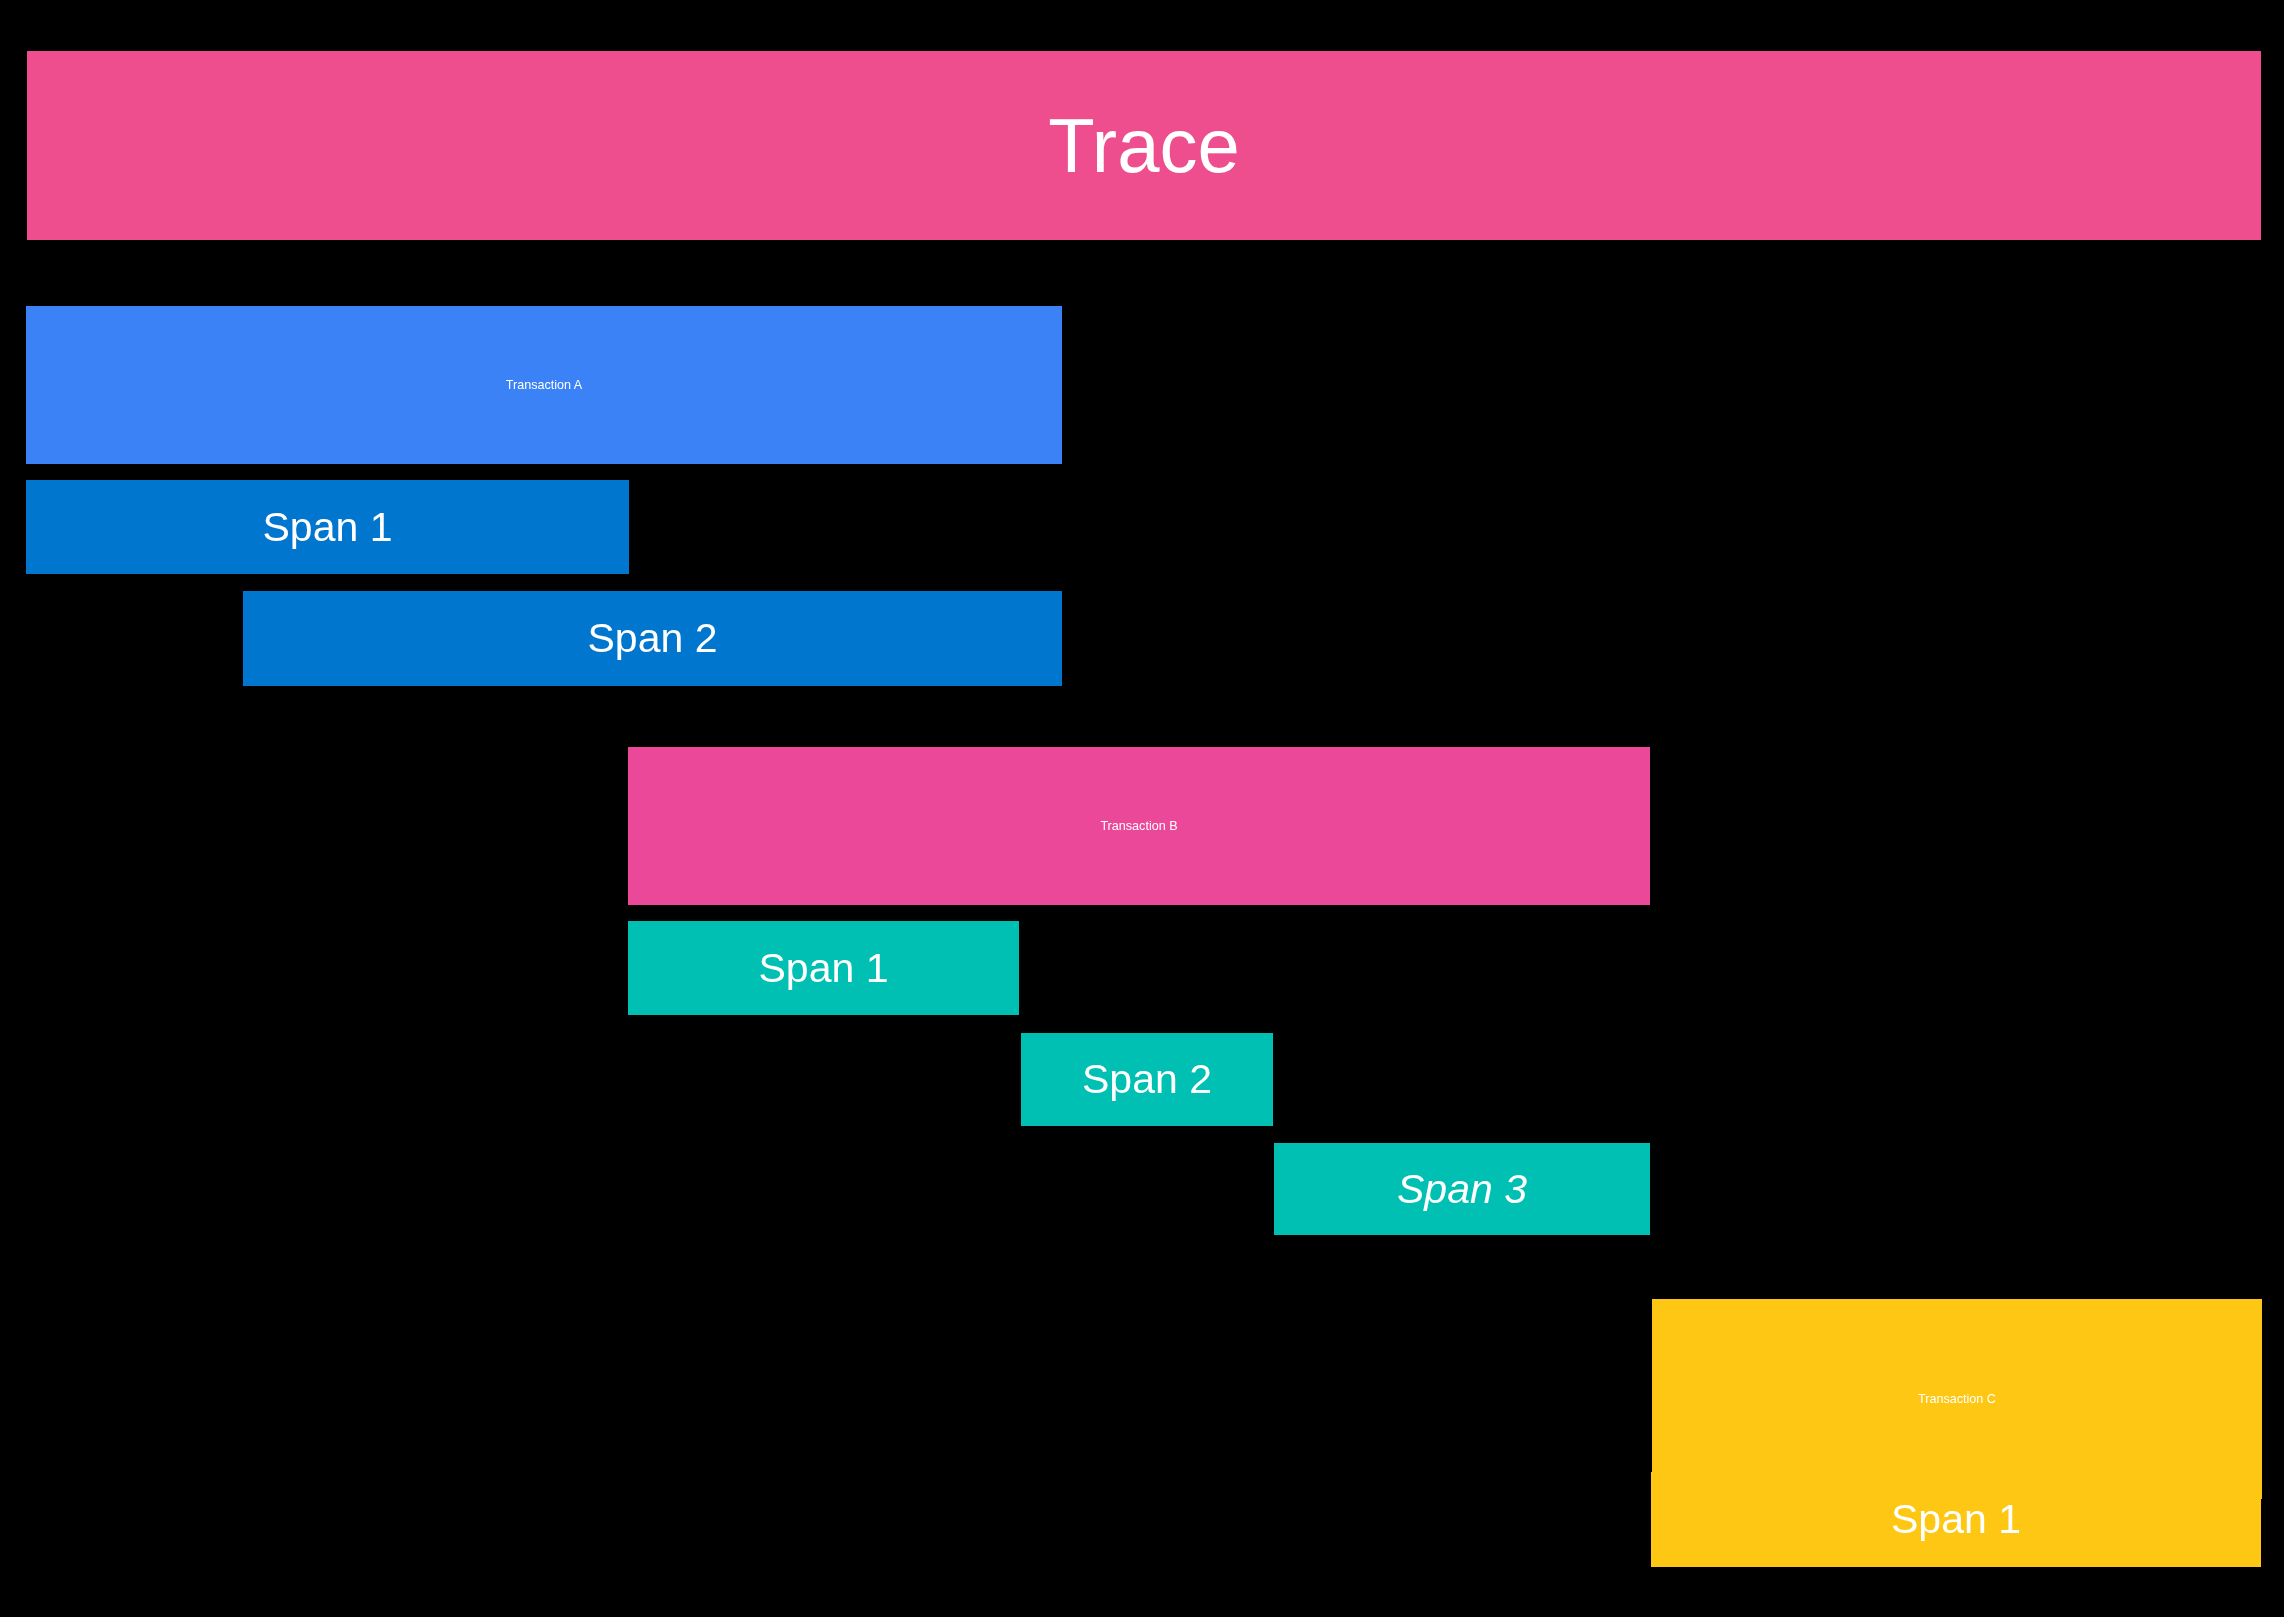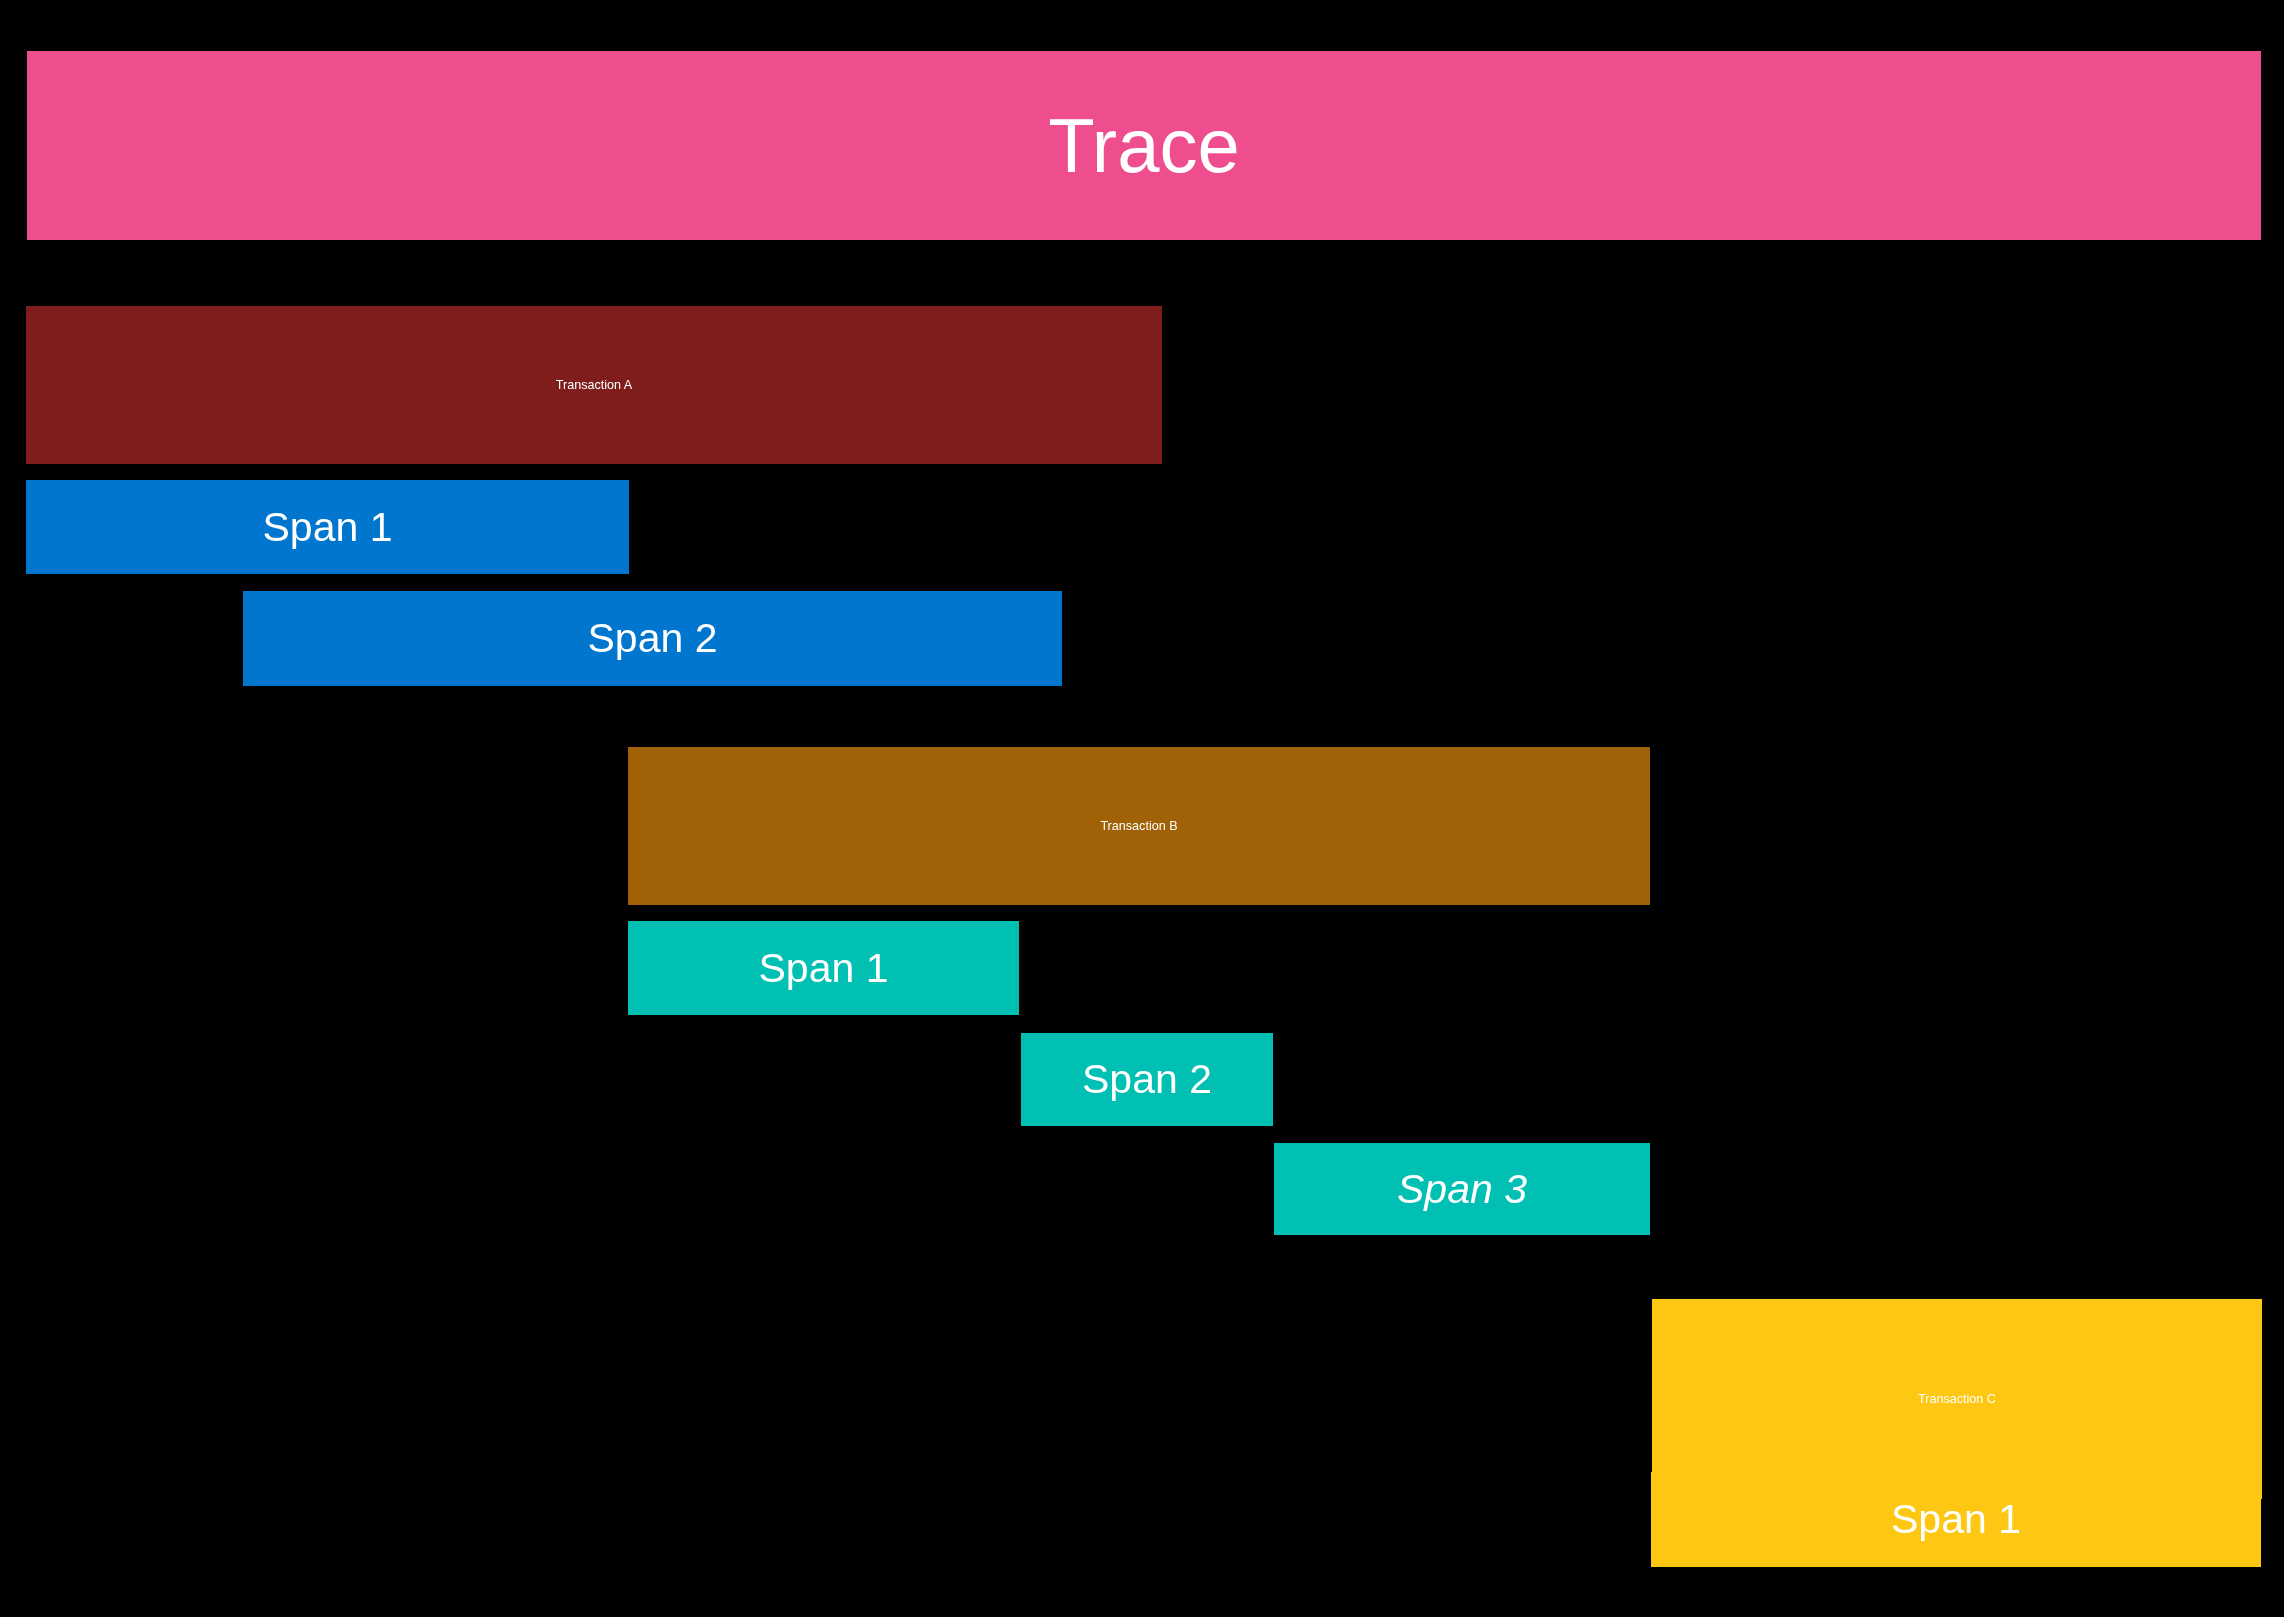--- a/index.html
+++ b/index.html
@@ -36,30 +36,30 @@
   .lvl-trace  { font-size: 76px; }
   .lvl-span   { font-size: 41px; }
 </style>
 </head>
 <body>
 
 <div id="canvas">
     <div class="bar lvl-trace" style="left: 27px; top: 51px; width: 2234px; height: 189px; background: rgb(238, 78, 141);">
       <span class="bar-label">Trace</span>
     </div>
-    <div class="bar lvl-transaction" style="left: 26px; top: 306px; width: 1136px; height: 158px; background: #7f1d1d;">
+    <div class="bar lvl-transaction" style="left: 26px; top: 306px; width: 1036px; height: 158px; background: #3b82f6;">
       <span class="bar-label">Transaction A</span>
     </div>
     <div class="bar lvl-span" style="left: 26px; top: 480px; width: 603px; height: 94px; background: rgb(0, 118, 206);">
       <span class="bar-label">Span 1</span>
     </div>
     <div class="bar lvl-span" style="left: 243px; top: 591px; width: 819px; height: 95px; background: rgb(0, 118, 206);">
       <span class="bar-label">Span 2</span>
     </div>
-    <div class="bar lvl-transaction" style="left: 628px; top: 747px; width: 1022px; height: 158px; background: #a16207;">
+    <div class="bar lvl-transaction" style="left: 628px; top: 747px; width: 1022px; height: 158px; background: #ec4899;">
       <span class="bar-label">Transaction B</span>
     </div>
     <div class="bar lvl-span" style="left: 628px; top: 921px; width: 391px; height: 94px; background: rgb(0, 191, 179);">
       <span class="bar-label">Span 1</span>
     </div>
     <div class="bar lvl-span" style="left: 1021px; top: 1033px; width: 252px; height: 93px; background: rgb(0, 191, 179);">
       <span class="bar-label">Span 2</span>
     </div>
     <div class="bar lvl-span" style="left: 1274px; top: 1143px; width: 376px; height: 92px; background: rgb(0, 191, 179); font-style: italic;">
       <span class="bar-label">Span 3</span>

